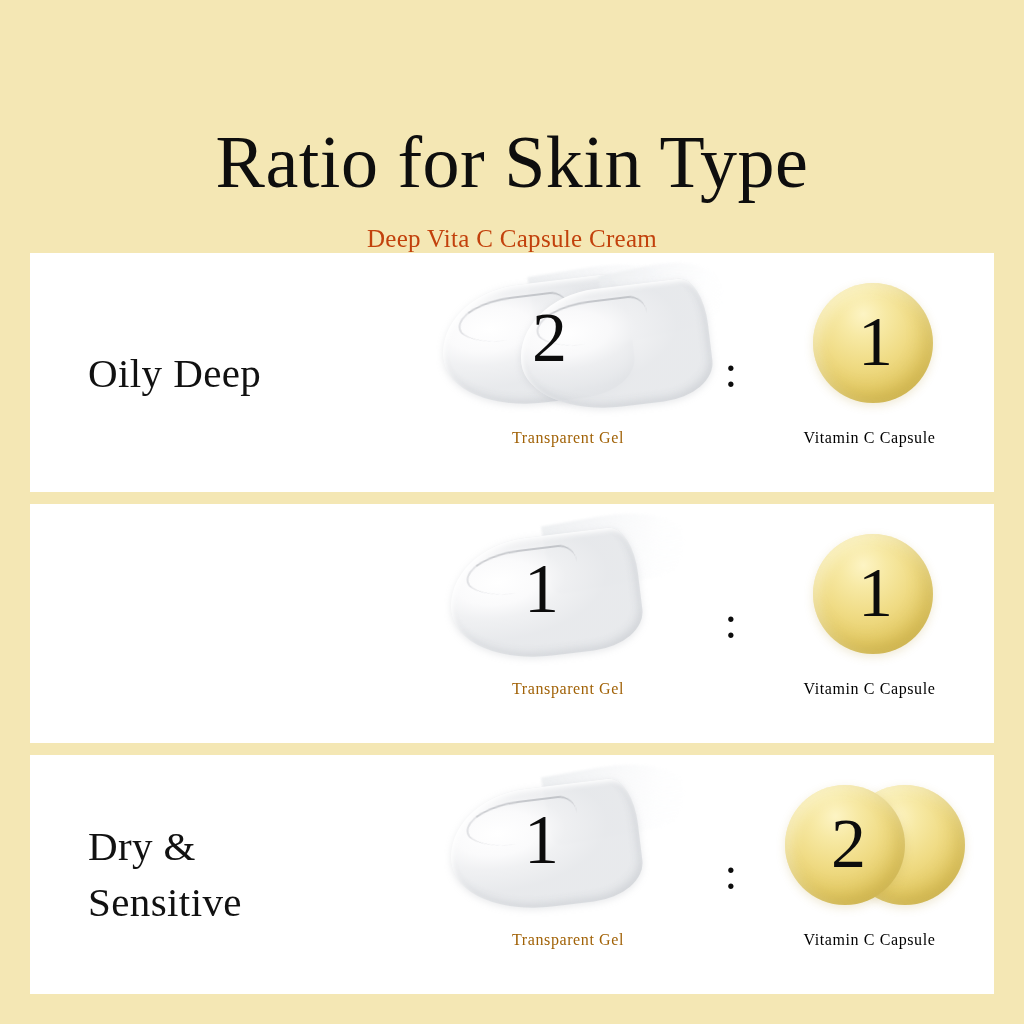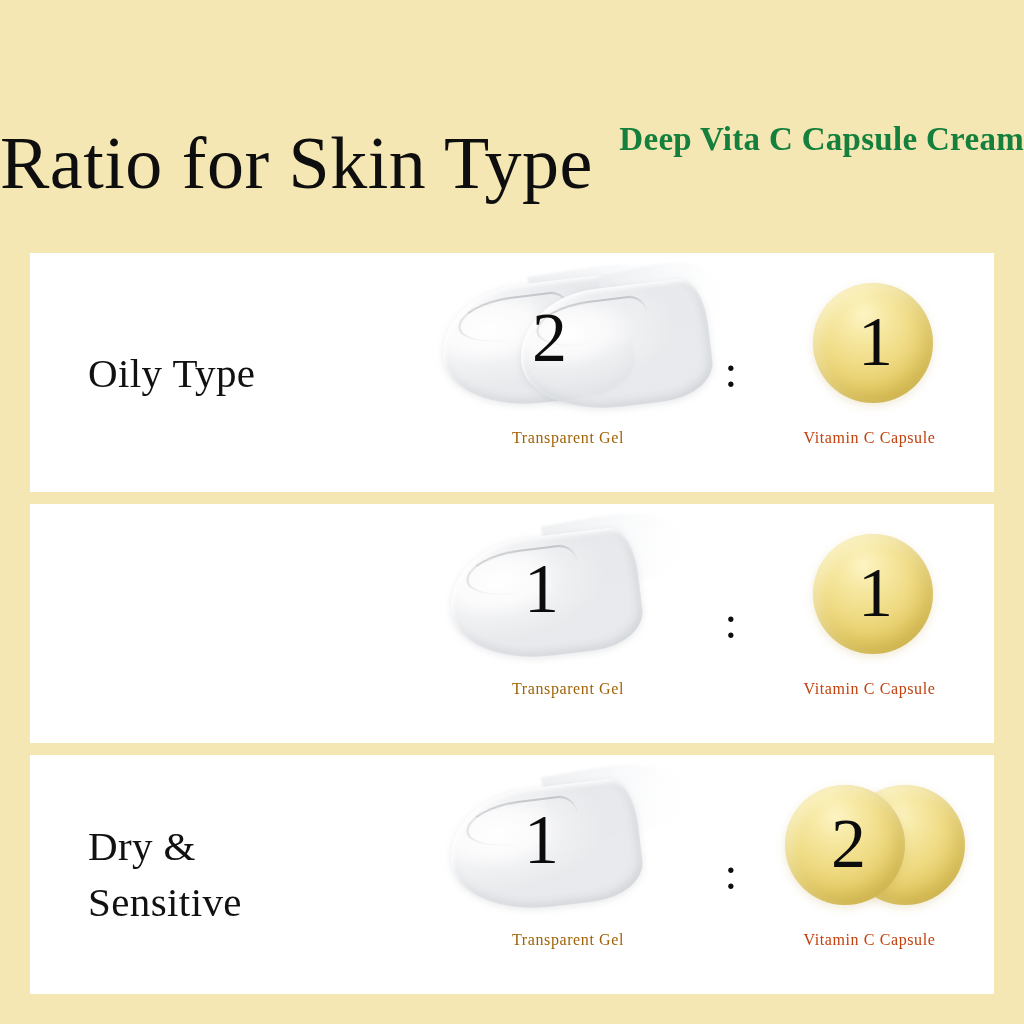--- a/index.html
+++ b/index.html
@@ -17,43 +17,43 @@
     position: relative;
   }
 
   
   .header {
     position: absolute;
     top: 0; left: 0;
     width: 1024px;
     height: 253px;
     display: flex;
-    flex-direction: row;
+    flex-direction: column;
     align-items: center;
-    justify-content: space-between;
+    justify-content: flex-end;
   }
 
   .page-title {
     margin-top: 72px;
     font-family: "Liberation Serif", "DejaVu Serif", serif;
     font-size: 74px;
     font-weight: 400;
     letter-spacing: 0.5px;
     line-height: 1;
     color: #0e0e0e;
     white-space: nowrap;
   }
 
   .page-subtitle {
     margin-top: 26px;
     font-family: "Liberation Serif", "DejaVu Serif", serif;
-    font-size: 33px;
-    font-weight: 700;
+    font-size: 25px;
+    font-weight: 400;
     letter-spacing: 0.3px;
-    color: #15803d;
+    color: #c2410c;
     white-space: nowrap;
   }
 
   
   .cards {
     position: absolute;
     top: 253px;
     left: 30px;
     width: 964px;
   }
@@ -229,21 +229,21 @@
 
   .capsule-caption {
     position: absolute;
     left: 0;
     top: 176px;
     width: 249px;
     text-align: center;
     font-family: "Liberation Serif", "DejaVu Serif", serif;
     font-size: 16px;
     letter-spacing: 0.6px;
-    color: #c2410c;
+    color: #000000;
   }
 
   
 
   
   .r1 .gel-blob-a { left: 14px;  top: 22px; }
   .r1 .gel-tail-a  { left: 104px; top: 4px;  transform: rotate(-9deg); }
   .r1 .gel-blob-b { left: 92px;  top: 26px; }
   .r1 .gel-tail-b  { left: 176px; top: 2px;  transform: rotate(-12deg); width: 120px; }
   .r1 .gel-number  { left: 104px; top: 42px; }
@@ -270,21 +270,21 @@
 
 <div class="header">
   <div class="page-title">Ratio for Skin Type</div>
   <div class="page-subtitle">Deep Vita C Capsule Cream</div>
 </div>
 
 <div class="cards">
 
   <div class="card r1">
 
-    <div class="skin-label">Oily Type</div>
+    <div class="skin-label">Oily Deep</div>
 
     <div class="gel-group">
       <div class="gel-art">
         <div class="gel-tail gel-tail-a"></div>
         <div class="gel-blob gel-blob-a"></div>
         <div class="gel-tail gel-tail-b"></div>
         <div class="gel-blob gel-blob-b"></div>
         <div class="gel-number">2</div>
       </div>
       <div class="swatch-caption">Transparent Gel</div>

